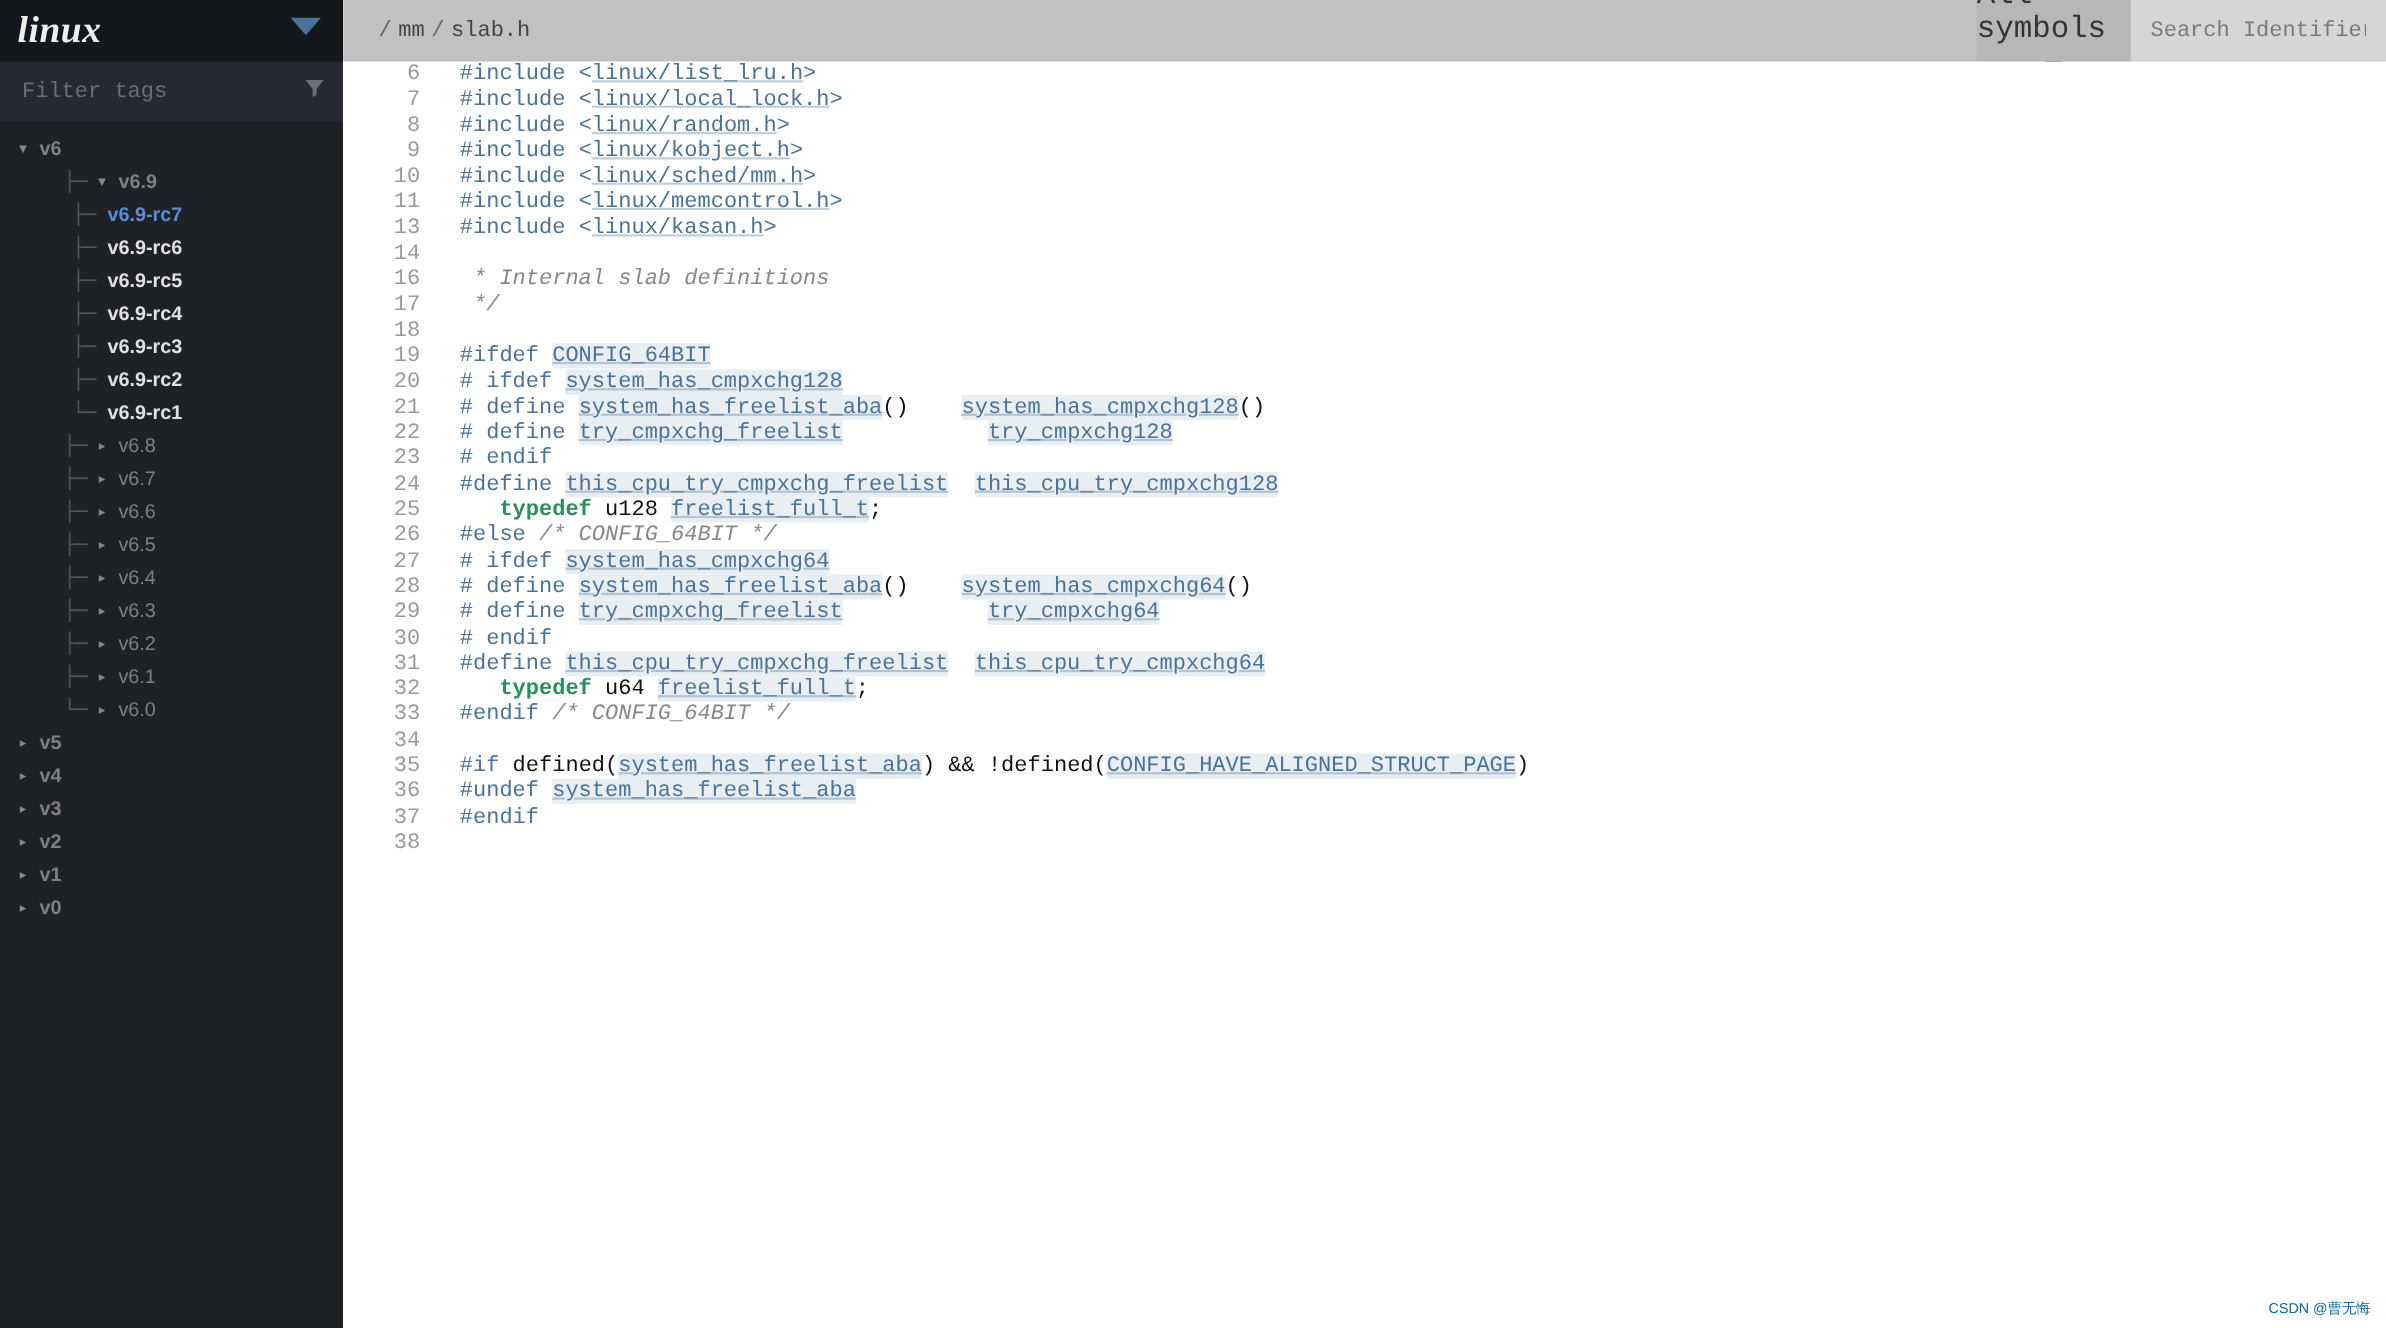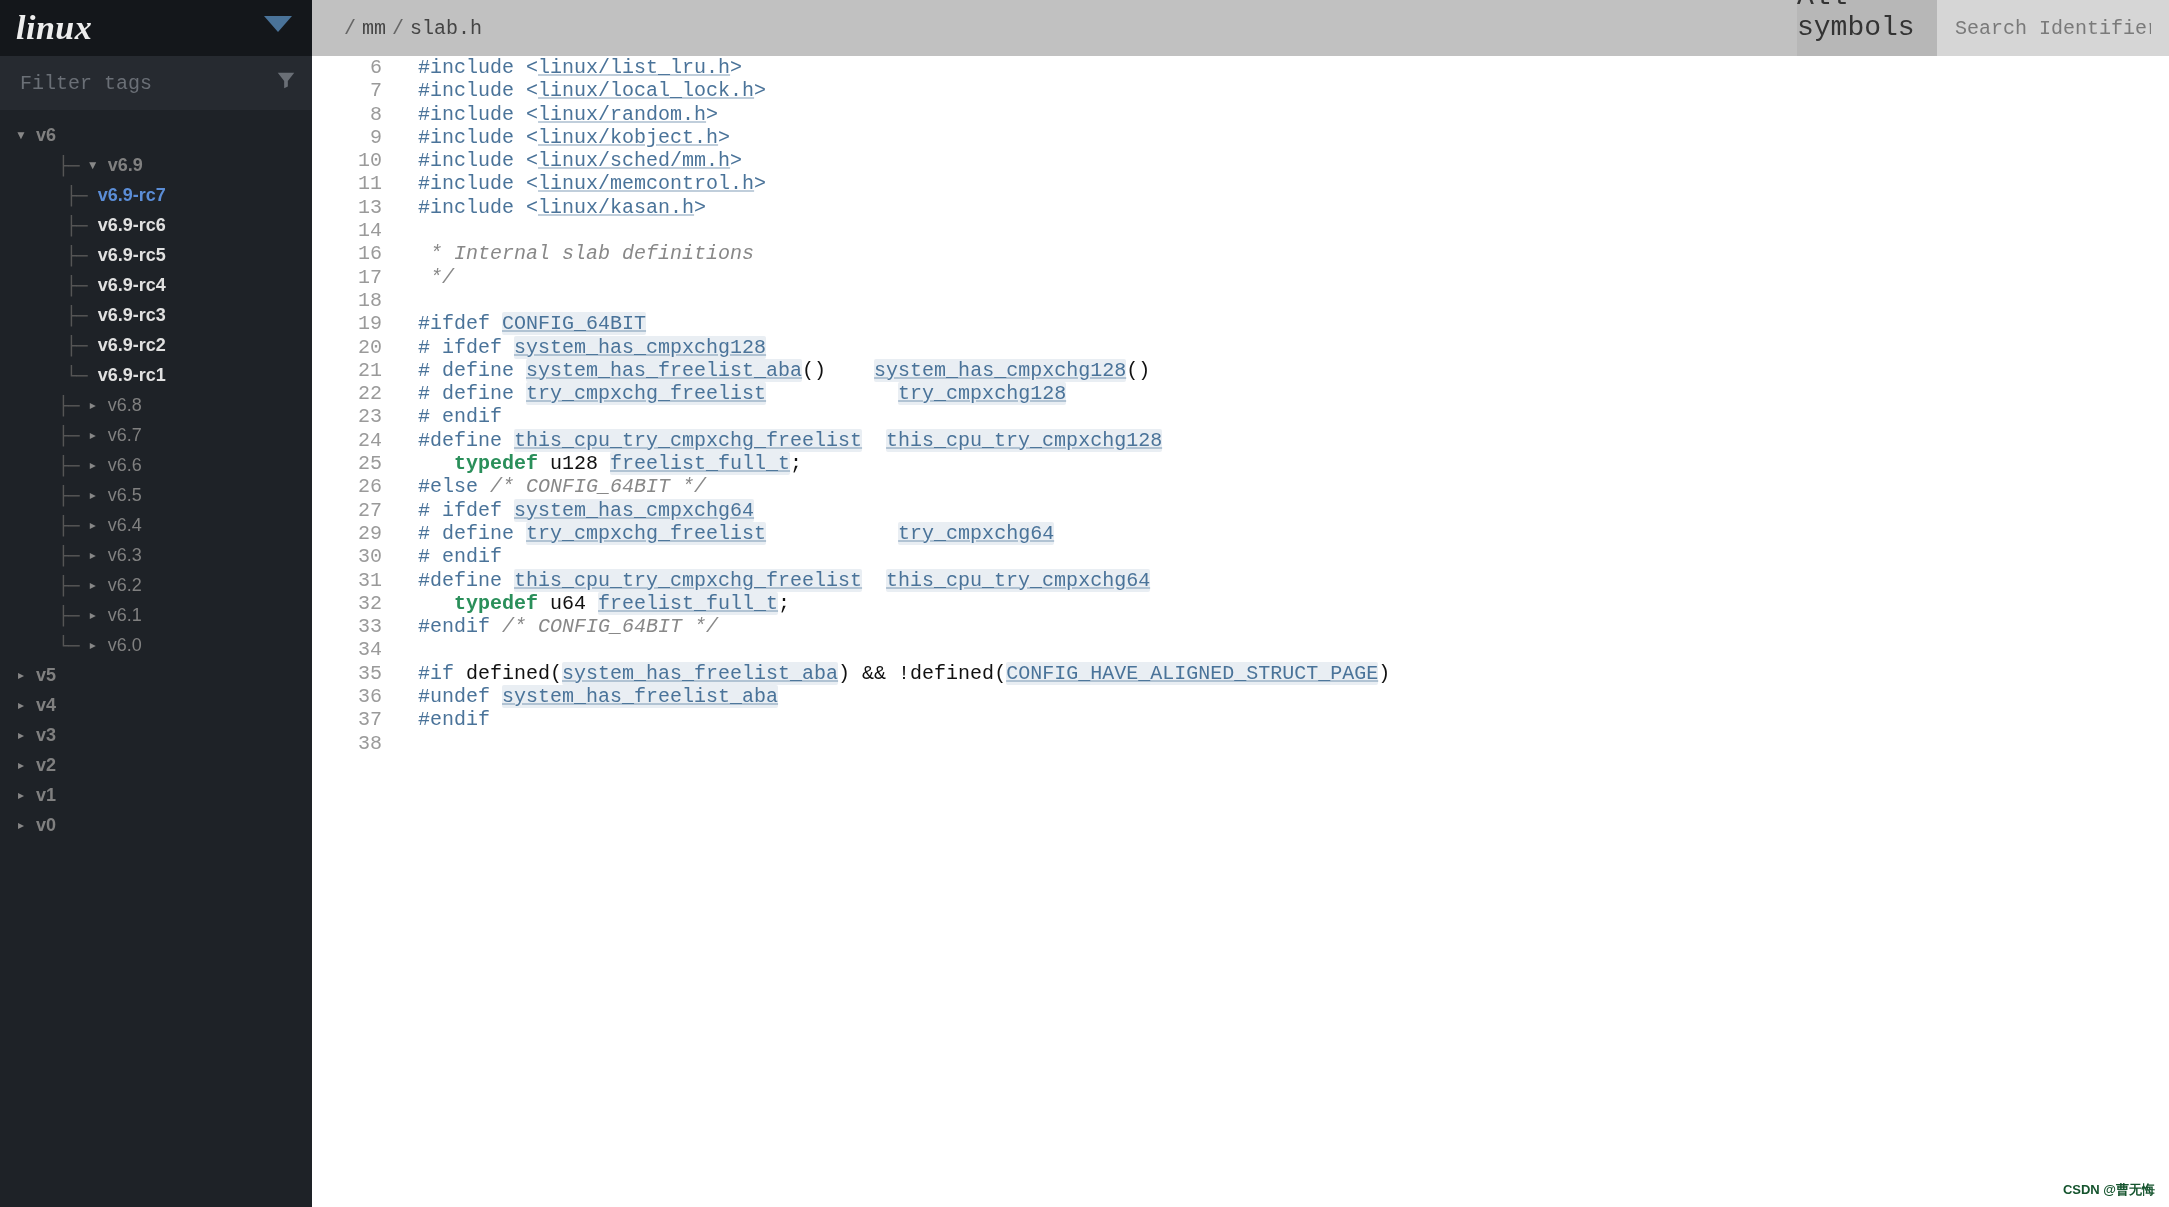--- a/index.html
+++ b/index.html
@@ -148,23 +148,22 @@
   }
   .pp{color:var(--tok-preproc);}
   .kw{color:var(--tok-key);font-weight:bold;margin-left:36px;}
   .cm{color:var(--tok-comm);font-style:italic;}
   .id{color:var(--tok-ident);}
   .mac{background:var(--macro-bg);color:#1a1a1a;border-radius:2px;}
   .lnk{color:var(--tok-link);text-decoration:underline;text-decoration-color:rgba(74,115,153,.35);}
 
   .watermark{
     position:fixed;right:14px;bottom:8px;
-    font-family:Arial,sans-serif;font-size:13px;color:#14532d;
+    font-family:Arial,sans-serif;font-size:13px;color:#0369a1;
     user-select:none;
-    font-weight:bold;
   }
 </style>
 </head>
 <body>
 
 <aside class="sidebar">
   <div class="brand-row">
     <span class="brand-title">linux</span>
     <span class="brand-caret">
       <svg width="28" height="18" viewBox="0 0 28 18">
@@ -414,20 +413,24 @@
     </div>
   <div class="code-row">
       <div class="gut">26</div>
       <div class="src"><span class="pp">#else </span><span class="cm">/* CONFIG_64BIT */</span></div>
     </div>
   <div class="code-row">
       <div class="gut">27</div>
       <div class="src"><span class="pp"># ifdef </span><span class="mac lnk">system_has_cmpxchg64</span></div>
     </div>
   <div class="code-row">
+      <div class="gut">28</div>
+      <div class="src"><span class="pp"># define </span><span class="mac lnk">system_has_freelist_aba</span><span class="id">()</span><span>    </span><span class="mac lnk">system_has_cmpxchg64</span><span class="id">()</span></div>
+    </div>
+  <div class="code-row">
       <div class="gut">29</div>
       <div class="src"><span class="pp"># define </span><span class="mac lnk">try_cmpxchg_freelist</span><span>           </span><span class="mac lnk">try_cmpxchg64</span></div>
     </div>
   <div class="code-row">
       <div class="gut">30</div>
       <div class="src"><span class="pp"># endif</span></div>
     </div>
   <div class="code-row">
       <div class="gut">31</div>
       <div class="src"><span class="pp">#define </span><span class="mac lnk">this_cpu_try_cmpxchg_freelist</span><span>  </span><span class="mac lnk">this_cpu_try_cmpxchg64</span></div>

